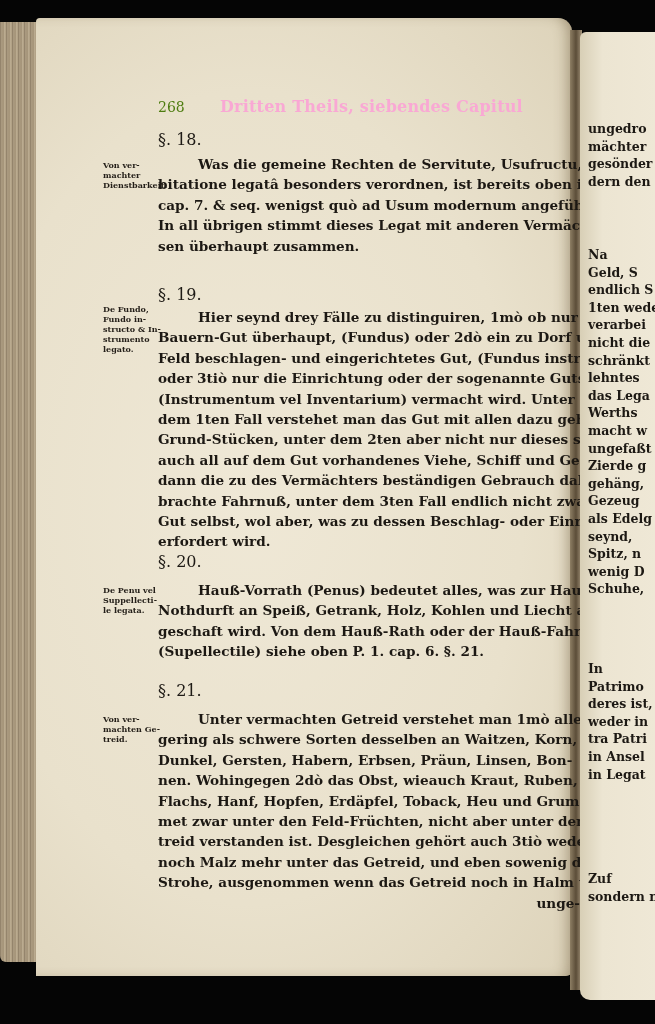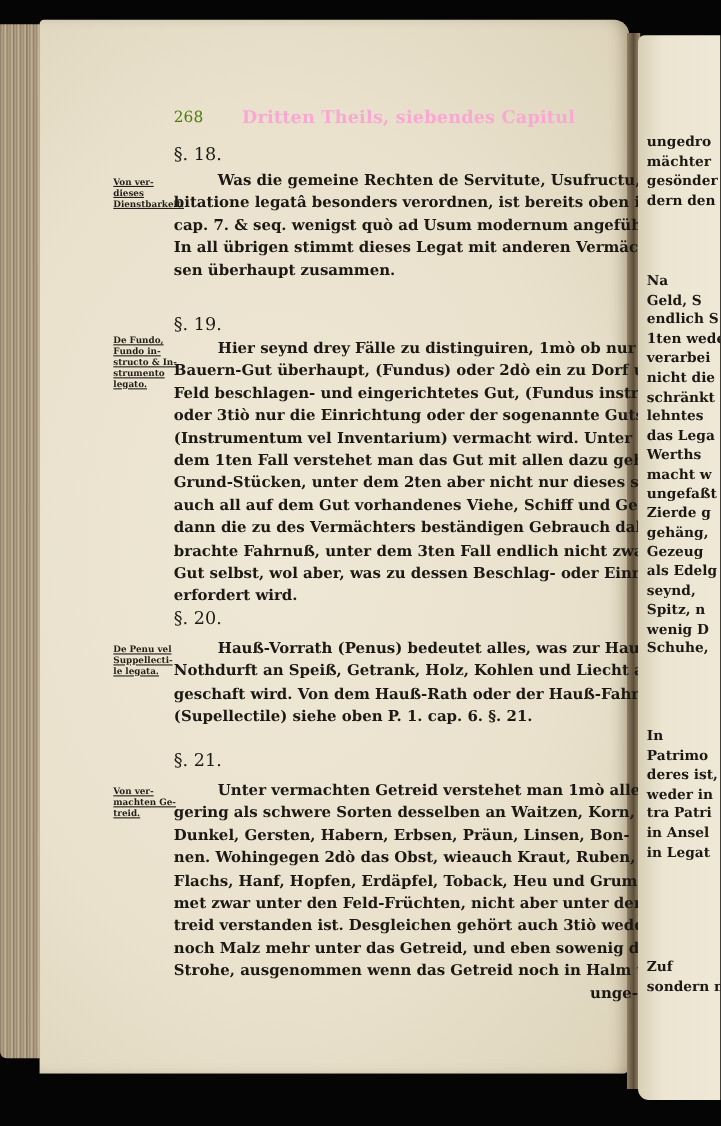--- a/index.html
+++ b/index.html
@@ -34,21 +34,21 @@
       position:absolute; left:158px; top:95px; width:420px; height:22px;
     }
     .page-number { position:absolute; left:0; top:4px; font-size:14px; color:#4d7c0f; }
     .running-head { position:absolute; left:62px; top:2px; font-size:16px; font-weight:bold; color:#f9a8d4; letter-spacing:0.2px; }
     .section-head {
       position:absolute; left:158px; width:420px; text-align:left;
       font-size:16px; color:#1e1a15;
     }
     .margin-note {
       position:absolute; left:103px; width:62px;
-      font-size:8px; line-height:10px; font-weight:bold; color:#231e18;text-decoration:underline;
+      font-size:8px; line-height:10px; font-weight:bold; color:#231e18;
     }
     .body-text {
       position:absolute; left:158px; width:422px;
       font-size:13.6px; line-height:20.4px; color:#1c1813;
       text-align:justify; font-weight:bold;
       white-space:nowrap; overflow:hidden;
     }
     .body-text .line { display:block; height:20.4px; overflow:hidden; }
     .indent { padding-left:40px; }
     .right-text {
@@ -108,21 +108,21 @@
 </div>
 
 <div class="header">
   <span class="page-number">268</span>
   <span class="running-head">Dritten Theils, siebendes Capitul</span>
 </div>
 
 <div class="section-head" style="top:130px">§. 18.</div>
 <div class="margin-note" style="top:160px">
   <div>Von ver-</div>
-  <div>dieses</div>
+  <div>machter</div>
   <div>Dienstbarkeit.</div>
 </div>
 <div class="body-text" style="top:154px">
   <span class="line indent">Was die gemeine Rechten de Servitute, Usufructu, Ha-</span>
   <span class="line">bitatione legatâ besonders verordnen, ist bereits oben in P. 2.</span>
   <span class="line">cap. 7. &amp; seq. wenigst quò ad Usum modernum angeführt.</span>
   <span class="line">In all übrigen stimmt dieses Legat mit anderen Vermächtnus-</span>
   <span class="line">sen überhaupt zusammen.</span>
 </div>
 

